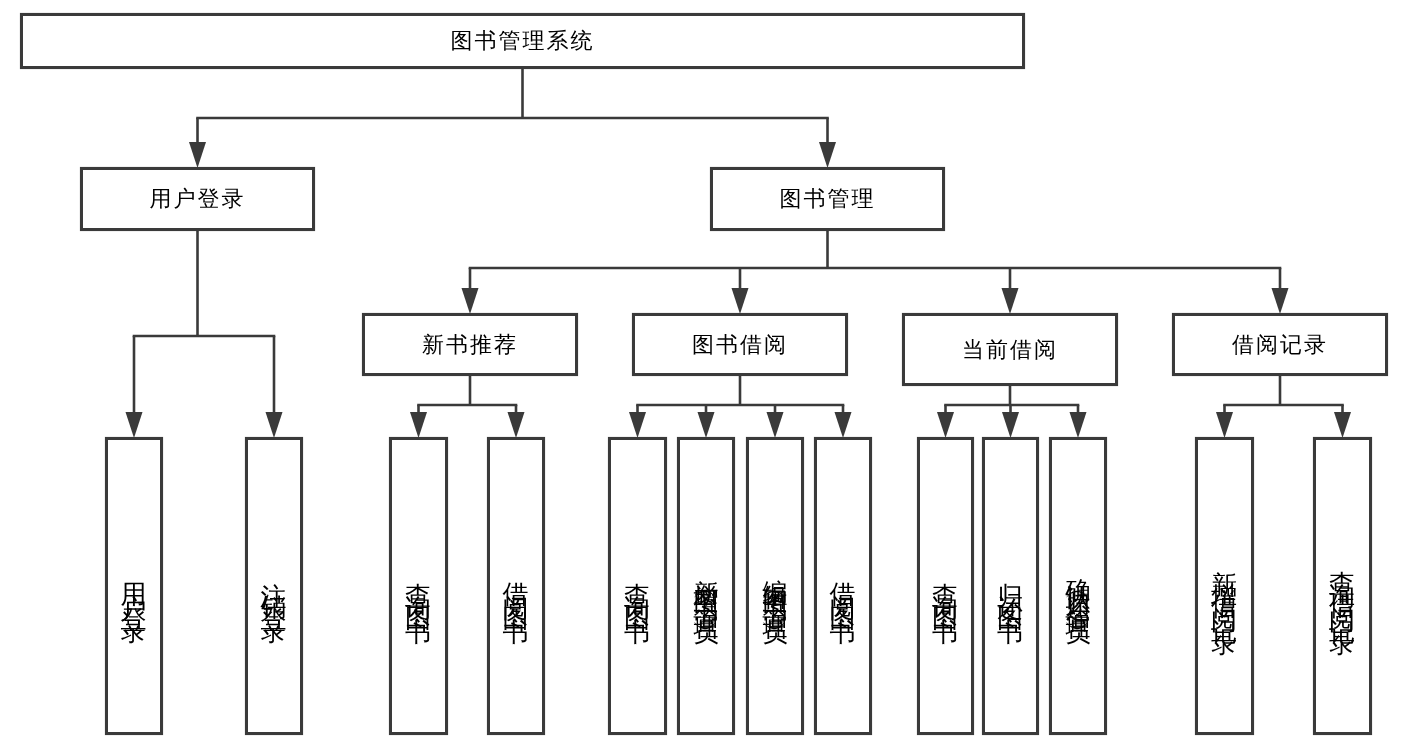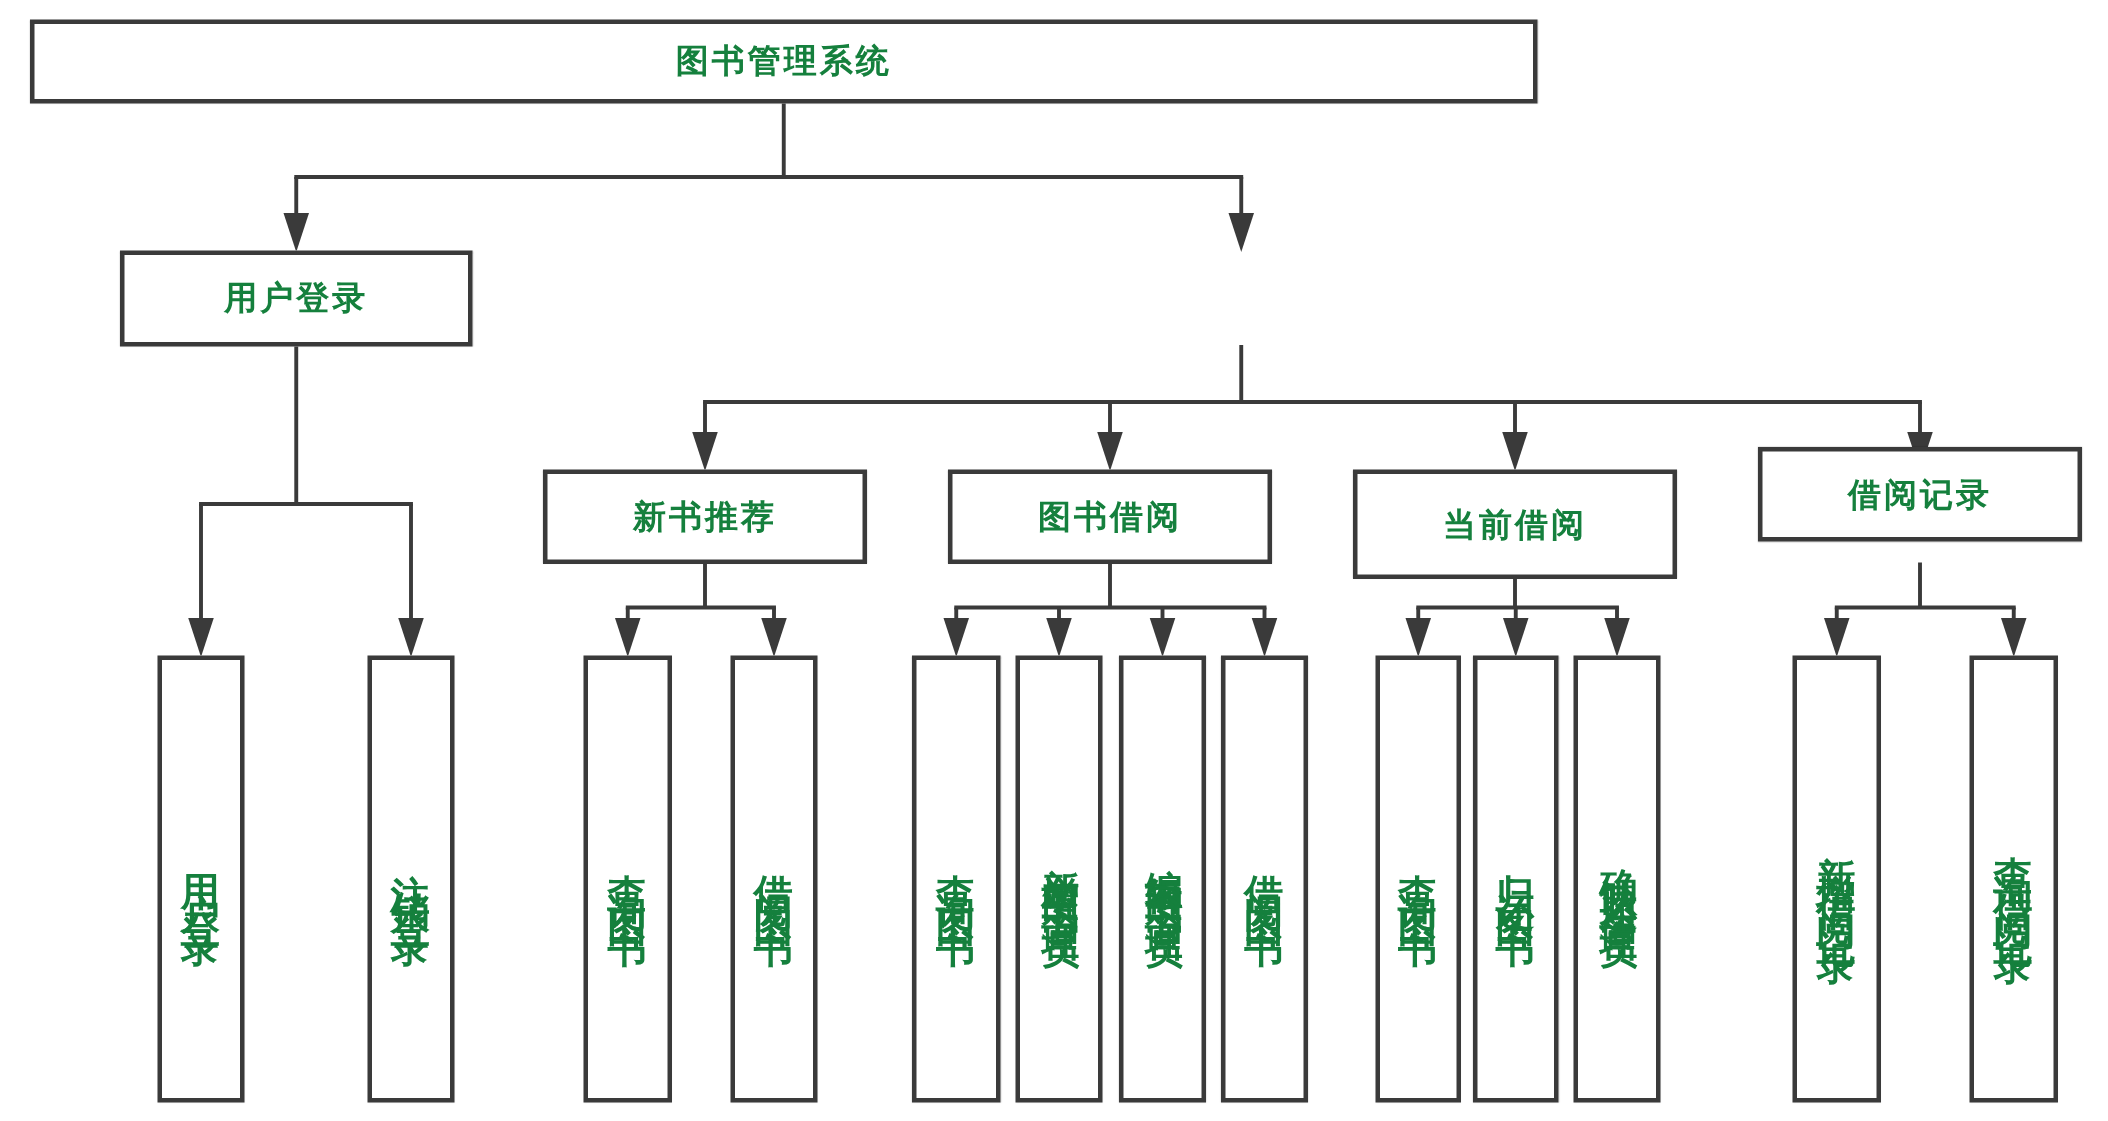--- a/index.html
+++ b/index.html
@@ -16,24 +16,23 @@
     box-sizing:border-box;
     background:#ffffff;
     border:3px solid #3a3a3a;
     display:flex;
     align-items:center;
     justify-content:center;
     box-shadow:0 0 1px rgba(0,0,0,.35);
   }
   .box .lbl{
     font-size:22px;
-    color:#15803d;
+    color:#000000;
     letter-spacing:2px;
     white-space:nowrap;
-    font-weight:bold;
   }
   .box.leaf .lbl{
     writing-mode:vertical-rl;
     text-orientation:mixed;
     font-size:26px;
     letter-spacing:12px;
     line-height:1;
     white-space:normal;
   }
   .box.leaf .lbl.long{
@@ -109,30 +108,33 @@
       <line x1="1342.5" y1="405" x2="1342.5" y2="417" stroke="#3a3a3a" stroke-width="2.6"></line>
       <polygon points="1334,412 1351,412 1342.5,438" fill="#3a3a3a"></polygon>
     </svg>
 
 <div class="box" style="left: 20px; top: 13px; width: 1005px; height: 56px;">
       <span class="lbl">图书管理系统</span>
     </div>
     <div class="box" style="left: 80px; top: 167px; width: 235px; height: 64px;">
       <span class="lbl">用户登录</span>
     </div>
+    <div class="box" style="left: 710px; top: 167px; width: 235px; height: 64px;">
+      <span class="lbl">图书管理</span>
+    </div>
     <div class="box" style="left: 632px; top: 313px; width: 216px; height: 63px;">
       <span class="lbl">图书借阅</span>
     </div>
     <div class="box" style="left: 362px; top: 313px; width: 216px; height: 63px;">
       <span class="lbl">新书推荐</span>
     </div>
     <div class="box" style="left: 902px; top: 313px; width: 216px; height: 73px; align-items: center;">
       <span class="lbl">当前借阅</span>
     </div>
-    <div class="box" style="left: 1172px; top: 298px; width: 216px; height: 63px;">
+    <div class="box" style="left: 1172px; top: 313px; width: 216px; height: 63px;">
       <span class="lbl">借阅记录</span>
     </div>
     <div class="box leaf" style="left: 105px; top: 437px; width: 58px; height: 298px;">
       <span class="lbl">用户登录</span>
     </div>
     <div class="box leaf" style="left: 245px; top: 437px; width: 58px; height: 298px;">
       <span class="lbl">注销登录</span>
     </div>
     <div class="box leaf" style="left: 389px; top: 437px; width: 59px; height: 298px;">
       <span class="lbl">查询图书</span>

